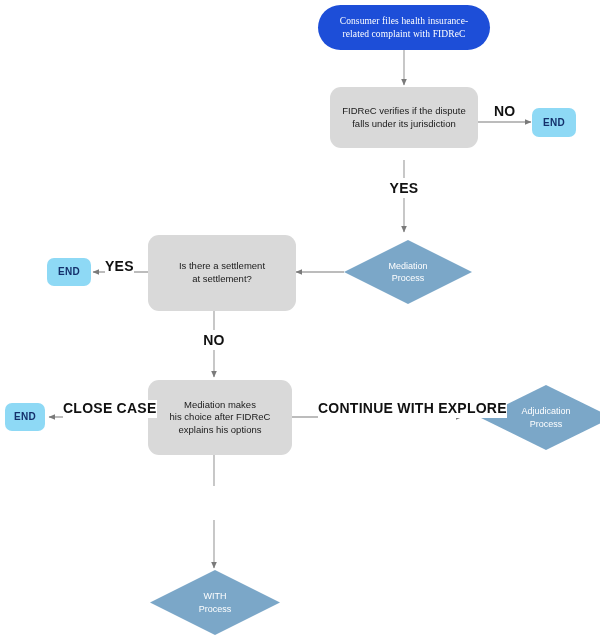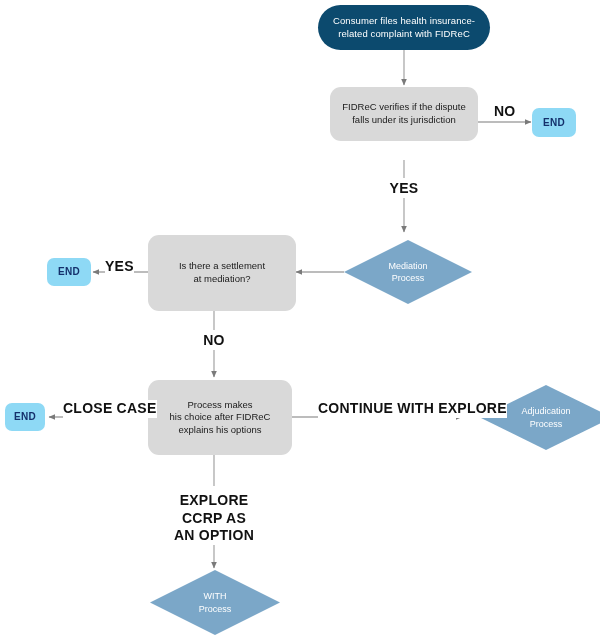--- a/index.html
+++ b/index.html
@@ -32,26 +32,27 @@
     box-sizing: border-box;
     display: flex;
     align-items: center;
     justify-content: center;
     text-align: center;
     line-height: 1.32;
   }
 
   
   .node-start {
-    background: #0c4a6e;
+    background: #1d4ed8;
     color: #ffffff;
     border-radius: 24px;
     font-size: 9.5px;
     padding: 4px 14px;
     letter-spacing: 0.1px;
+    font-family: Liberation Serif, serif;
   }
 
   
   .node-process {
     background: #d9d9d9;
     color: #1a1a1a;
     border-radius: 11px;
     font-size: 9.5px;
     padding: 6px 10px;
   }
@@ -136,21 +137,21 @@
     <line x1="214" y1="520" x2="214" y2="568" stroke="#9a9a9a" stroke-width="1.1" marker-end="url(#arrow)"></line>
   </svg>
 
   <div class="node node-start" style="left:318px; top:5px; width:172px; height:45px;">
     <span>
       <span>Consumer files health insurance-</span><br>
       <span>related complaint with FIDReC</span>
     </span>
   </div>
 
-  <div class="node node-process" style="left:330px; top:87px; width:148px; height:54px;">
+  <div class="node node-process" style="left:330px; top:87px; width:148px; height:61px;">
     <span>
       <span>FIDReC verifies if the dispute</span><br>
       <span>falls under its jurisdiction</span>
     </span>
   </div>
 
   <div class="node node-end" style="left:532px; top:108px; width:44px; height:29px;">
     <span>END</span>
   </div>
 
@@ -158,31 +159,31 @@
     <span class="dia-shape"></span>
     <span class="dia-label">
       <span>Mediation</span><br>
       <span>Process</span>
     </span>
   </div>
 
   <div class="node node-process" style="left:148px; top:235px; width:148px; height:76px;">
     <span>
       <span>Is there a settlement</span><br>
-      <span>at mediation?</span>
+      <span>at settlement?</span>
     </span>
   </div>
 
   <div class="node node-end" style="left:47px; top:258px; width:44px; height:28px;">
     <span>END</span>
   </div>
 
   <div class="node node-process" style="left:148px; top:380px; width:144px; height:75px;">
     <span>
-      <span>Process makes</span><br>
+      <span>Mediation makes</span><br>
       <span>his choice after FIDReC</span><br>
       <span>explains his options</span>
     </span>
   </div>
 
   <div class="node node-end" style="left:5px; top:403px; width:40px; height:28px;">
     <span>END</span>
   </div>
 
   <div class="node node-diamond" style="left:480px; top:385px; width:132px; height:65px;">
@@ -218,18 +219,14 @@
   </div>
 
   <div class="edge-label" style="left:63px; top:400px;">
     <span>CLOSE CASE</span>
   </div>
 
   <div class="edge-label" style="left:318px; top:400px;">
     <span>CONTINUE WITH EXPLORE</span>
   </div>
 
-  <div class="edge-label multiline" style="left:160px; top:492px; width:108px;">
-    <span>EXPLORE CCRP AS</span><br>
-    <span>AN OPTION</span>
-  </div>
 
 </div>
 
 </body></html>

